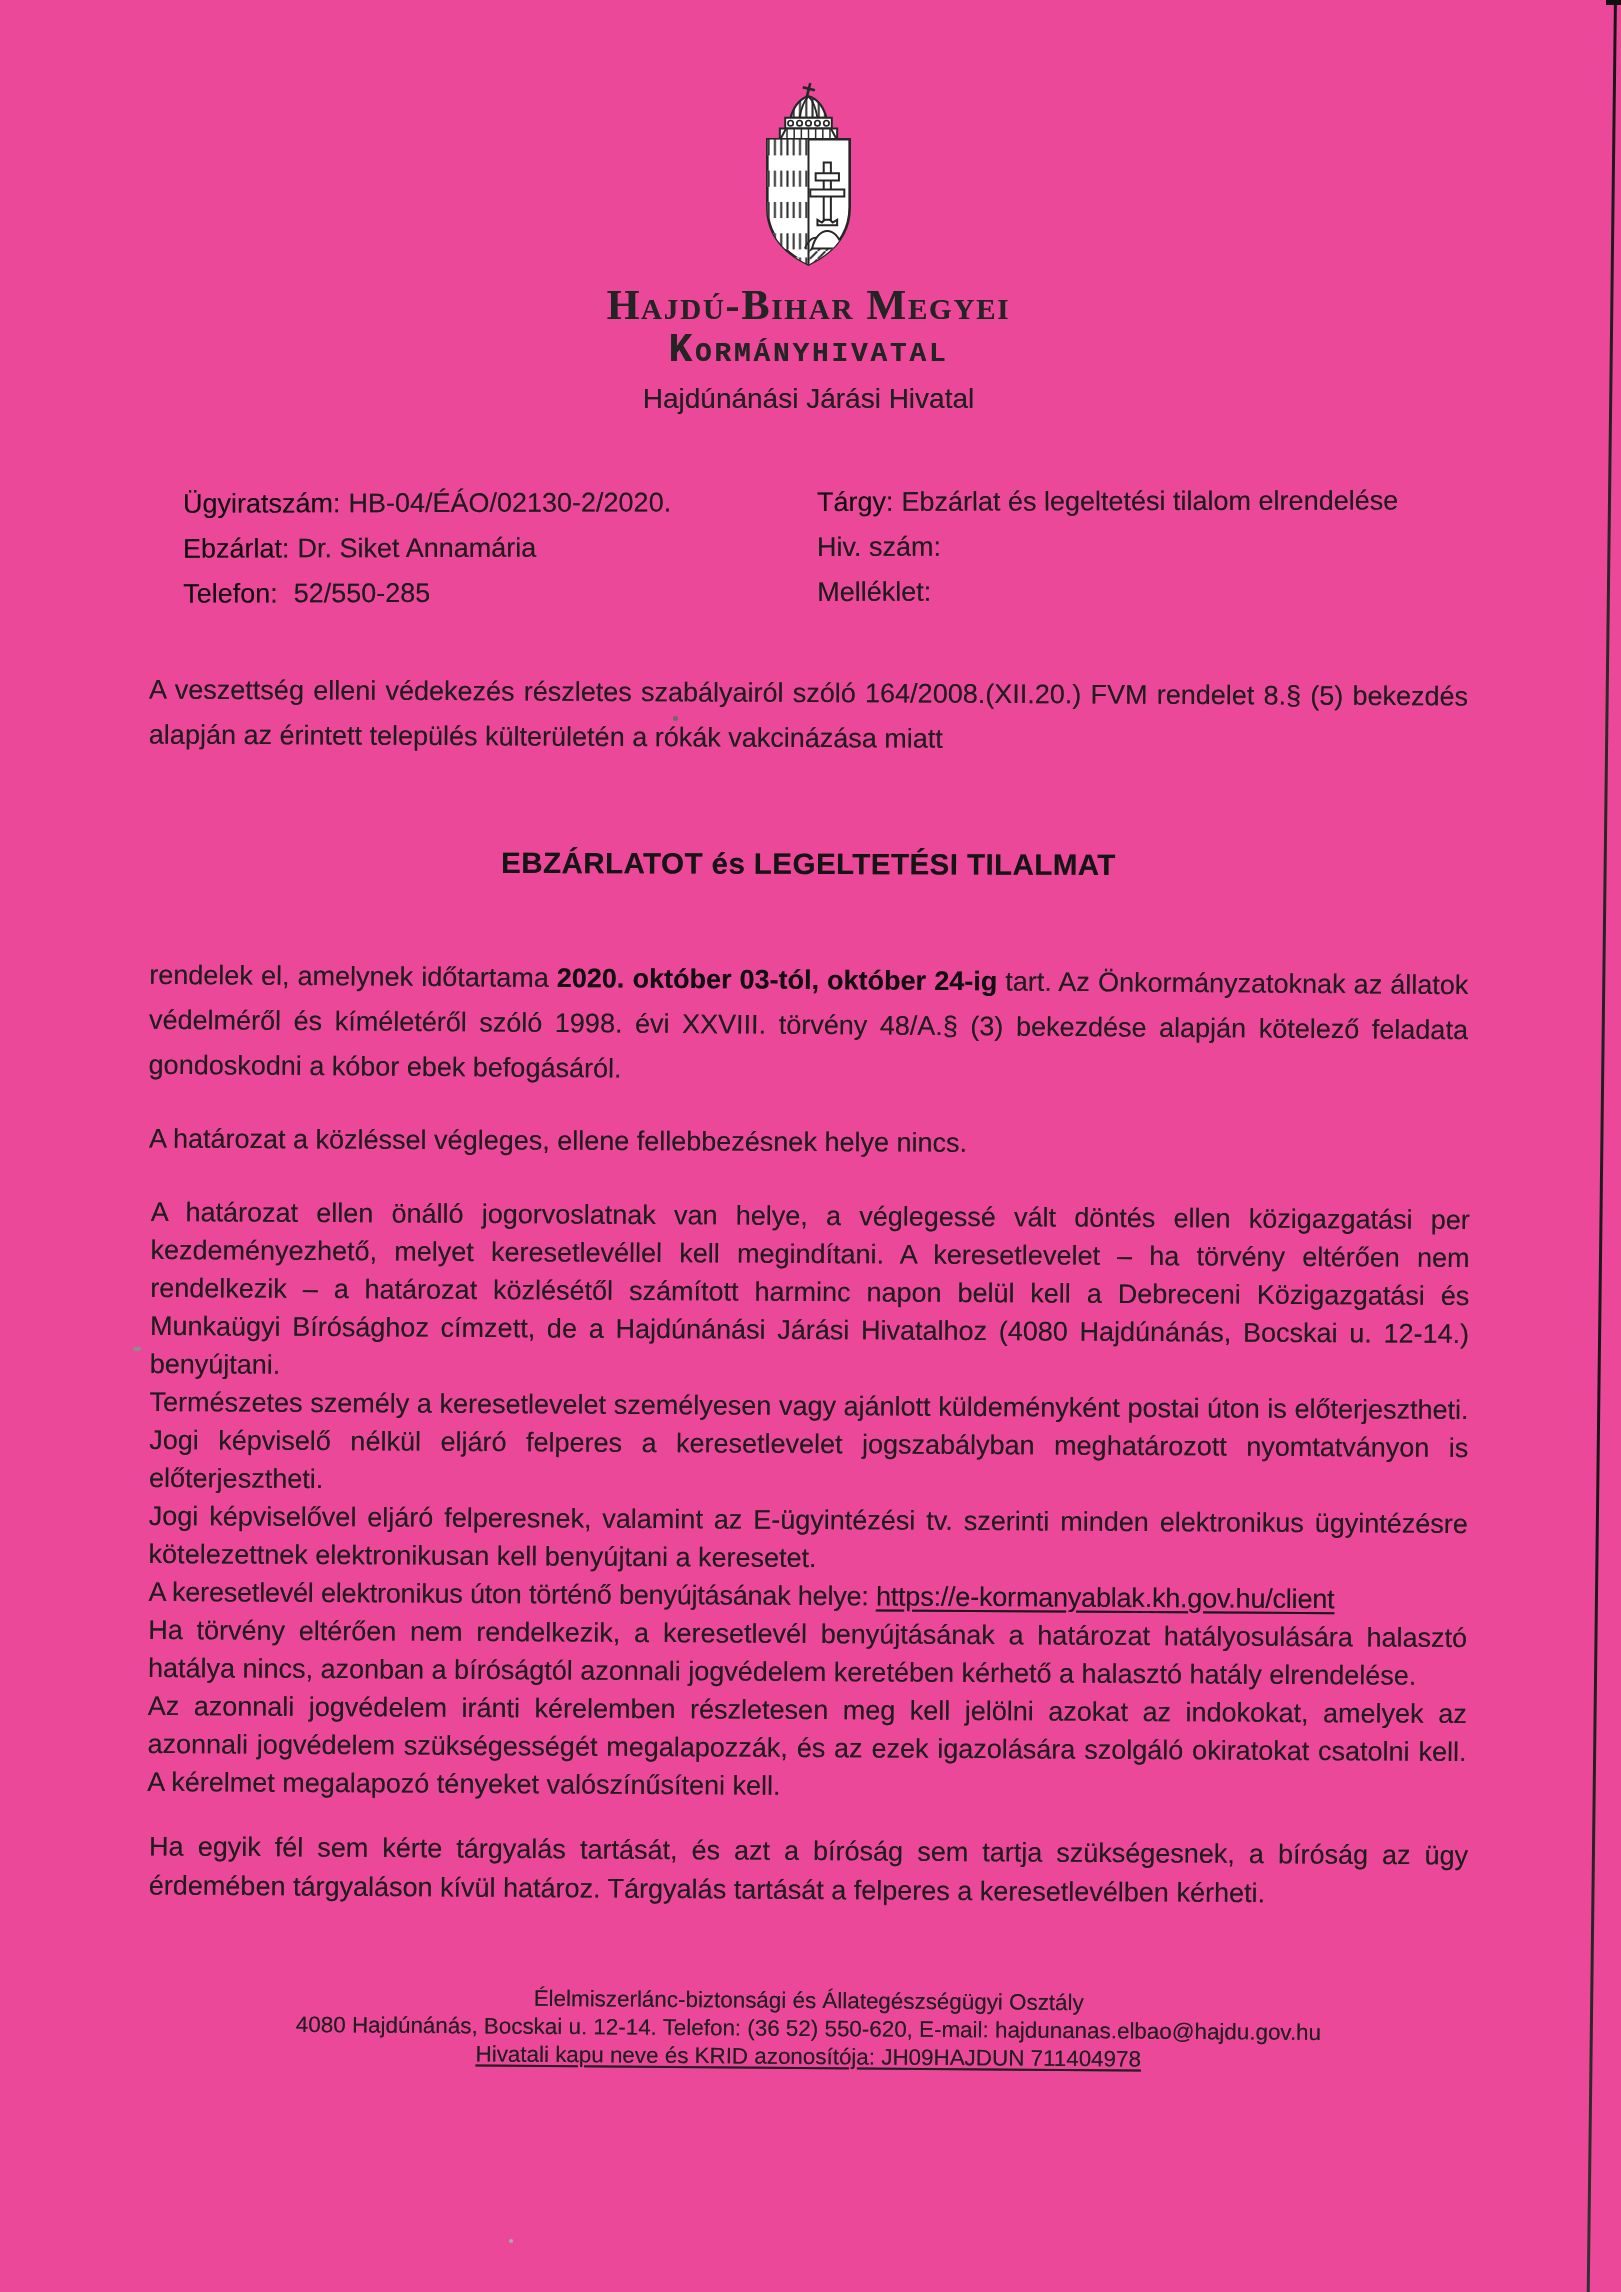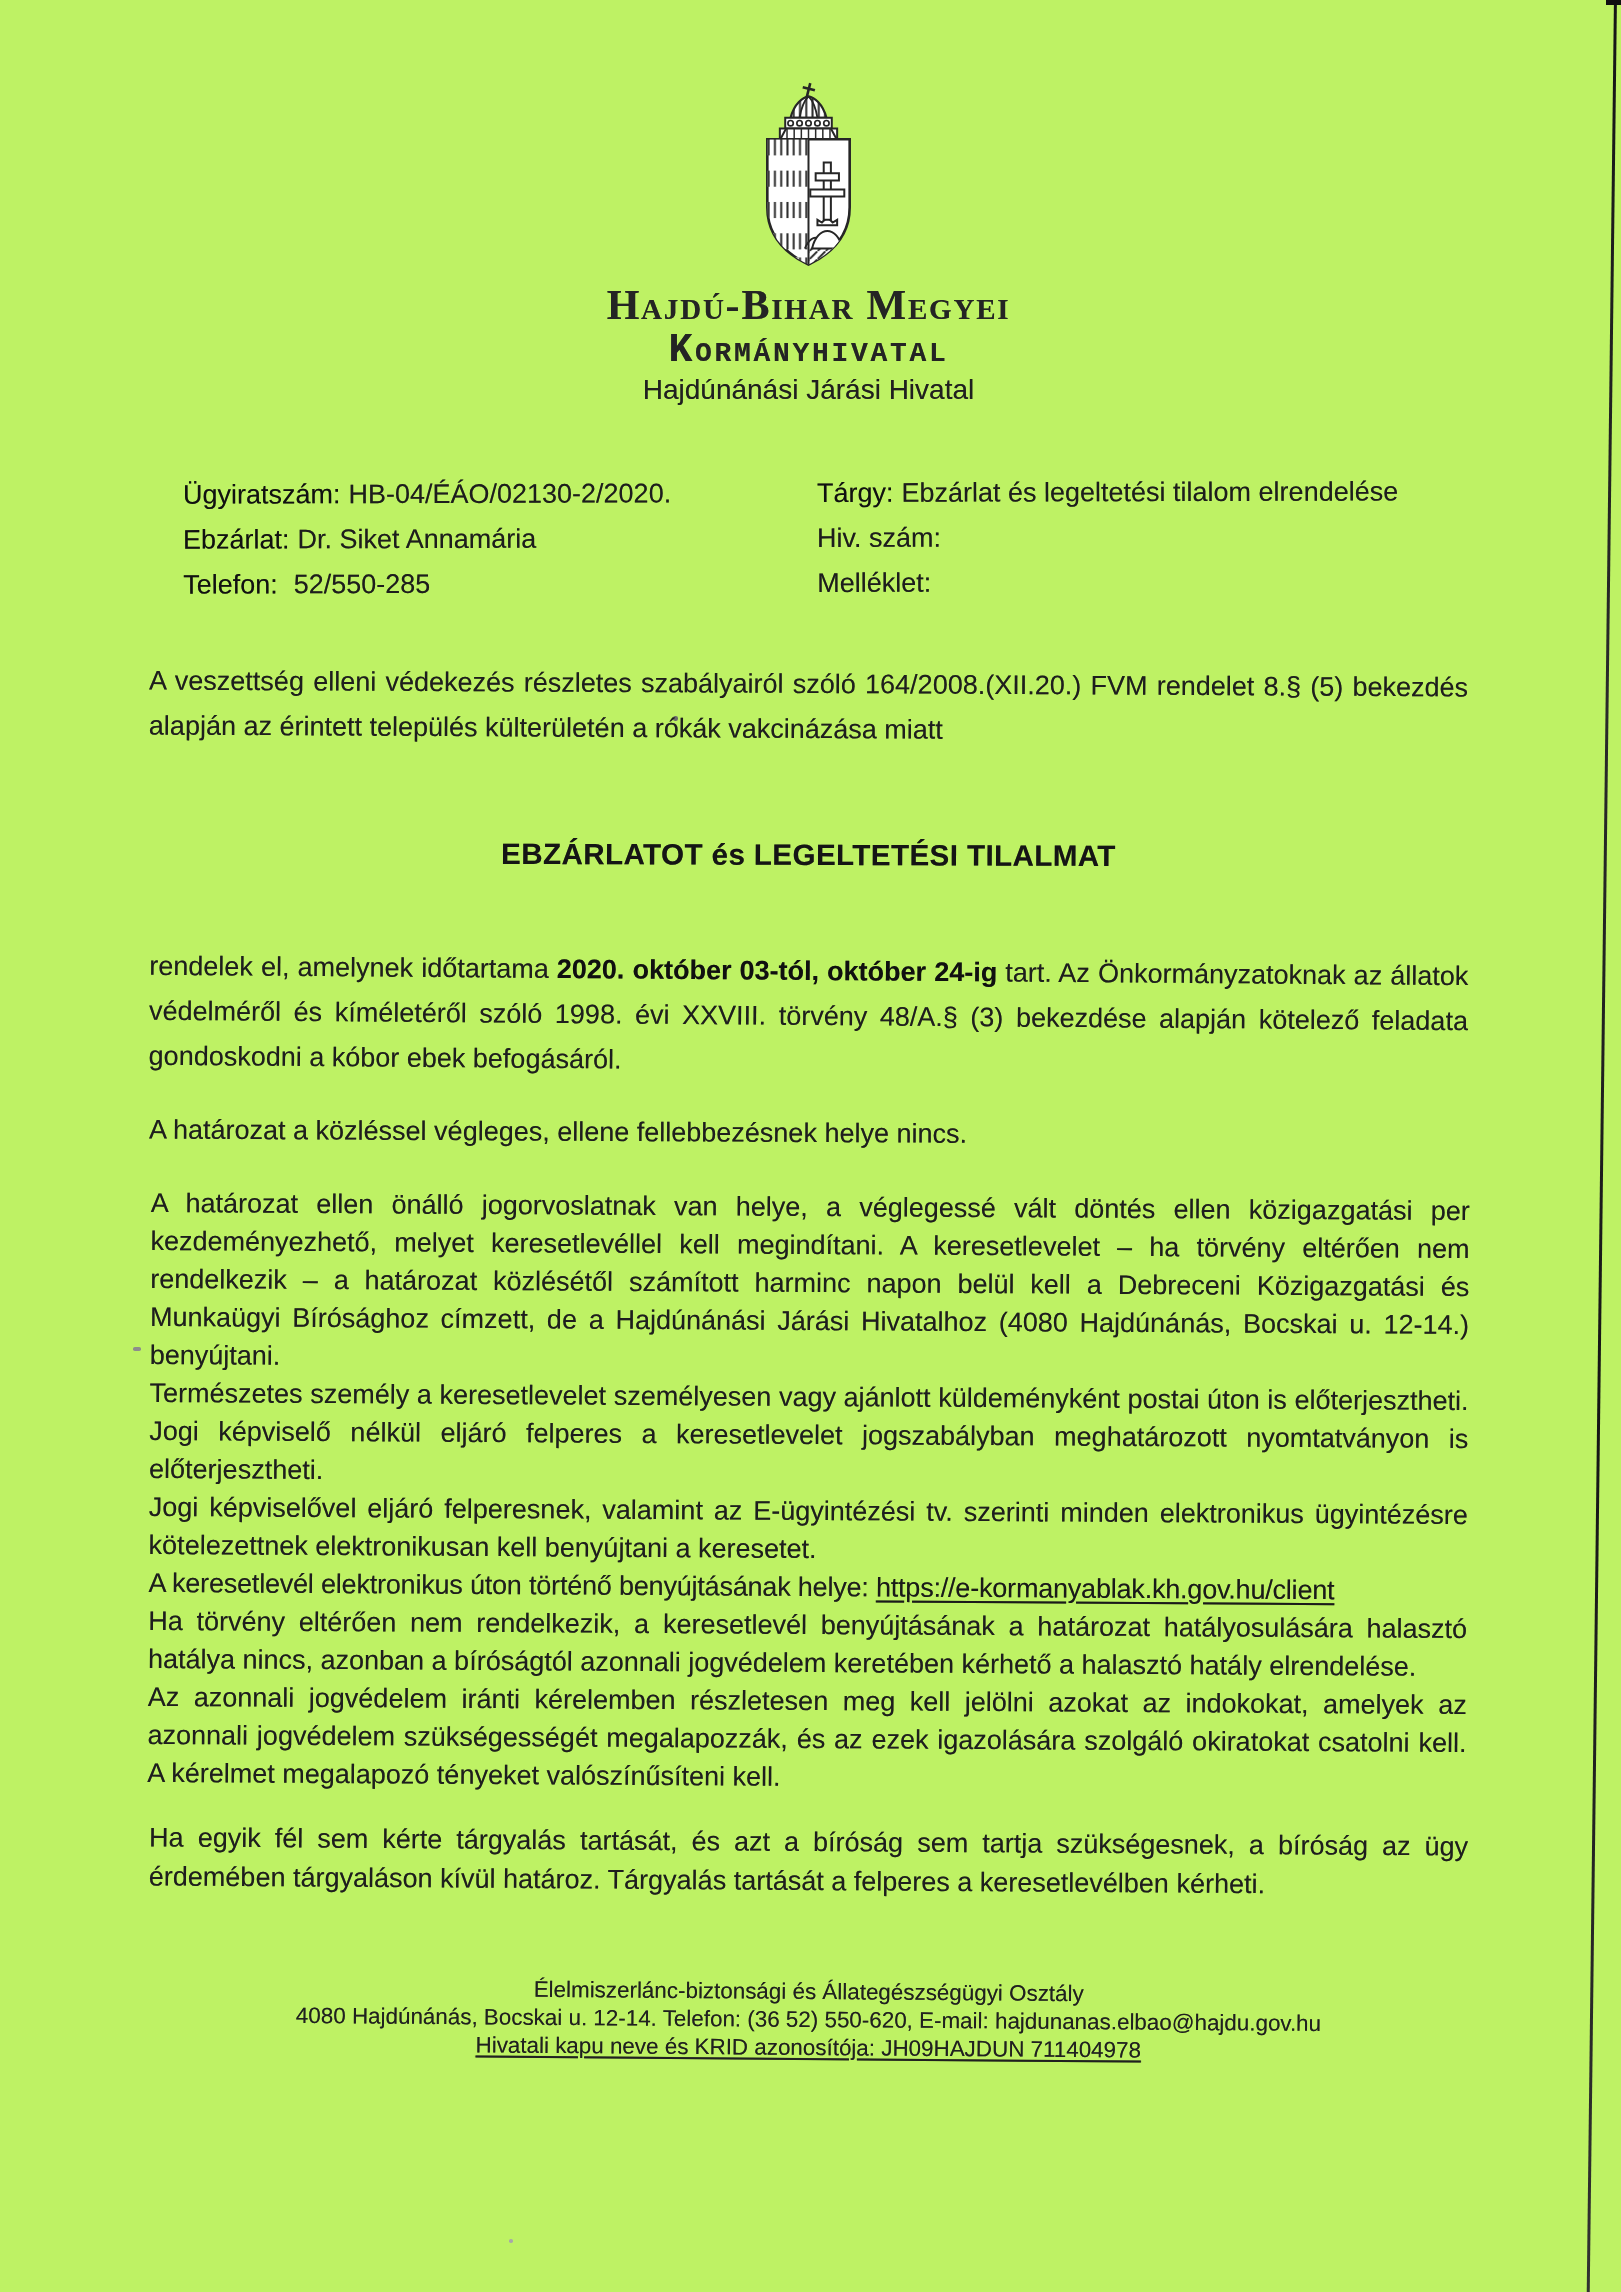--- a/index.html
+++ b/index.html
@@ -1,19 +1,19 @@
 <!DOCTYPE html>
 <html style="font-size:14.3px"><head>
 <meta charset="utf-8">
 <style>
   html,body{margin:0;padding:0;background:#ffffff;}
   .page{
     position:relative;
     width:1622px;height:2293px;
-    background:#bef264;
+    background:#ec4899;
     font-family:"Liberation Sans",sans-serif;
     color:#1d1d1d;
     overflow:hidden;
     text-shadow:0 0 0.5px rgba(0,0,0,0.45);
   }
   .content{padding:0 154px 0 149px;}
 
   
   .crest-wrap{width:111px;margin:82px auto 0;}
   .org1{
@@ -21,21 +21,21 @@
     font-family:"Liberation Serif",serif;
     font-variant:small-caps;
     font-size:42px;line-height:47px;letter-spacing:1.8px;
     color:#242424;font-weight:600;
   }
   .org2{
     text-align:center;font-family:Liberation Mono, monospace;
     font-variant:small-caps;font-size:40px;line-height:43px;
     letter-spacing:2.7px;color:#242424;font-weight:600;
   }
-  .org-sub{margin-top:1px;text-align:center;font-size:28px;line-height:34px;color:#202020;}
+  .org-sub{margin-top:10px;text-align:center;font-size:28px;line-height:34px;color:#202020;}
 
   
   .meta{
     display:flex;margin-top:64px;padding-left:34px;
     font-size:27px;line-height:45px;
     transform:rotate(-0.15deg);
   }
   .meta-left{width:634px;flex:none;}
   .meta-right{flex:1;white-space:nowrap;}
   .lbl{font-weight:normal;color:#111;margin-right:8px;}

